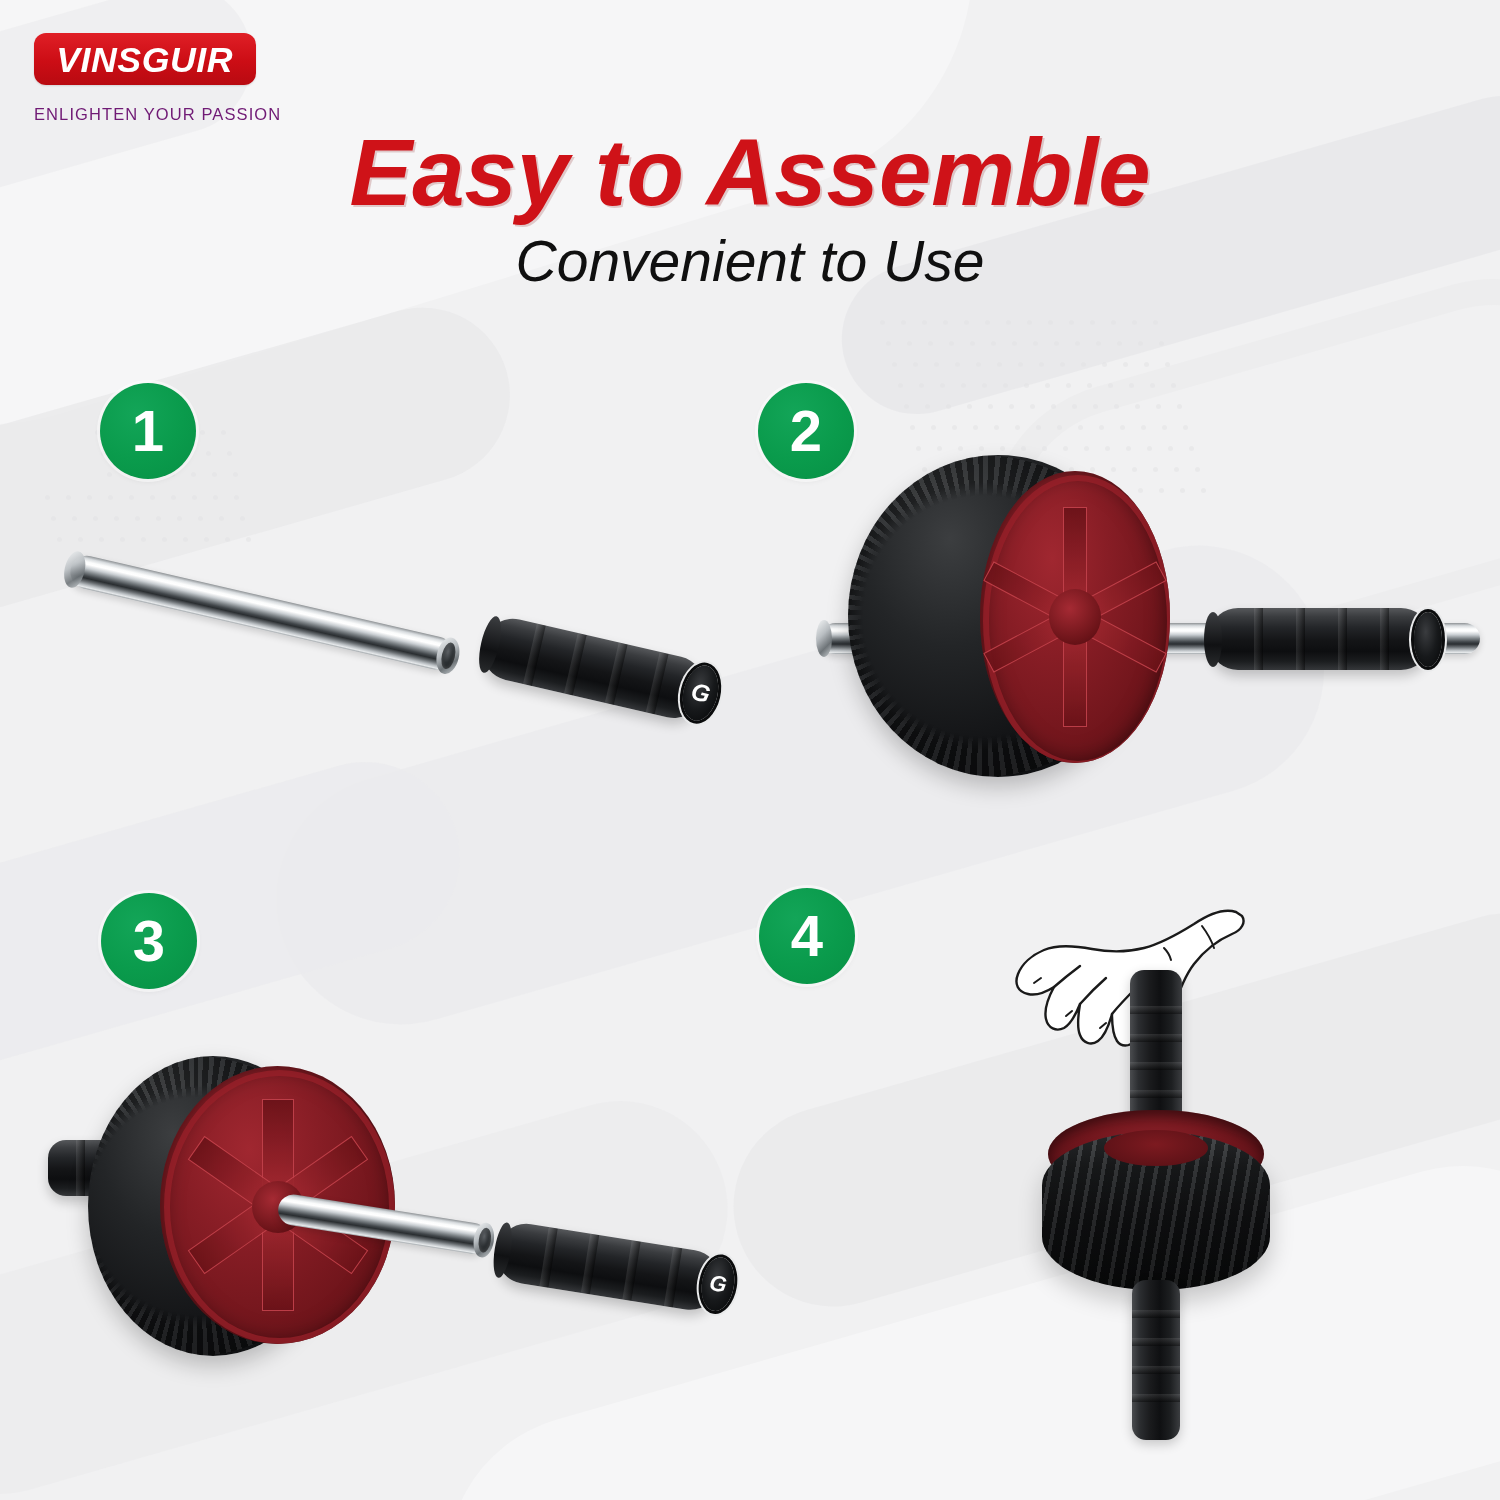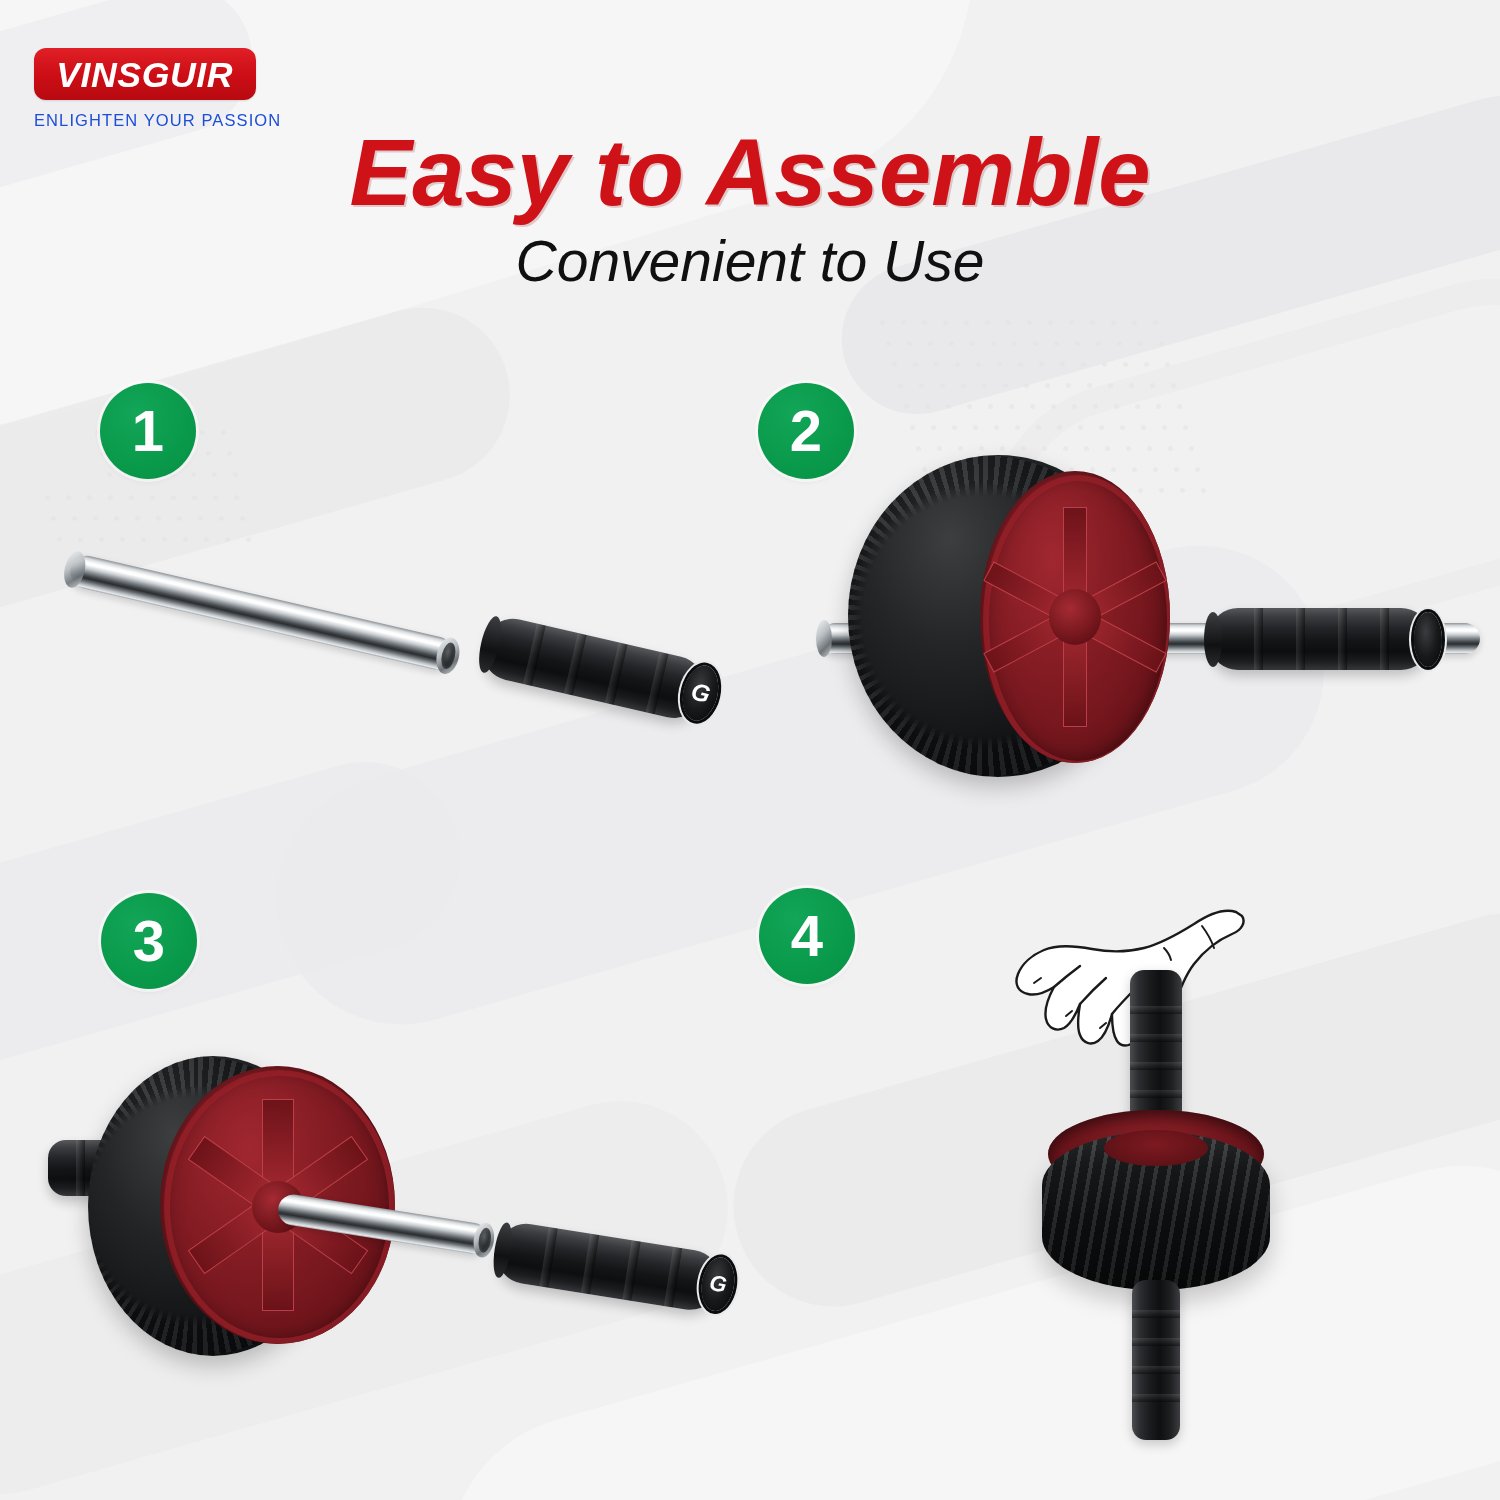--- a/index.html
+++ b/index.html
@@ -18,33 +18,33 @@
   .bg-pill.outline{background:transparent;border:26px solid #ededee;}
   .bg-soft{position:absolute;background:#ebebed;border-radius:999px;}
   .bg-wash{
     position:absolute;background:#f6f6f7;border-radius:999px;
   }
   .dotgrid{position:absolute;opacity:.55;}
   .dotgrid i{position:absolute;width:5px;height:5px;border-radius:50%;background:#e3e3e5;display:block;}
 
   
   #header{position:absolute;top:0;left:0;width:1500px;z-index:5;}
-  #logo-block{position:absolute;left:34px;top:48px;width:265px;}
+  #logo-block{position:absolute;left:34px;top:33px;width:265px;}
   #logo-badge{
     width:222px;height:52px;background:linear-gradient(180deg,#e01f26 0%,#cc0d15 55%,#b80a11 100%);
     border-radius:12px;display:flex;align-items:center;justify-content:center;
     box-shadow:0 1px 2px rgba(0,0,0,.12);
   }
   #logo-word{
     color:#fff;font-weight:bold;font-style:italic;font-size:35px;letter-spacing:.5px;
     font-family:"Liberation Sans","DejaVu Sans",sans-serif;line-height:1;
     transform:scaleX(1.02);
   }
   #logo-tagline{
-    margin-top:11px;color:#1d4ed8;font-size:16.5px;letter-spacing:1.1px;
+    margin-top:20px;color:#701a75;font-size:16.5px;letter-spacing:1.1px;
     font-family:"Liberation Sans","DejaVu Sans",sans-serif;white-space:nowrap;
   }
   #title-main{
     position:absolute;top:126px;left:0;width:1500px;text-align:center;
     color:#cf1218;font-size:94px;font-weight:bold;font-style:italic;line-height:1;
     text-shadow:2px 2px 0 rgba(120,0,0,.18);
   }
   #title-sub{
     position:absolute;top:233px;left:0;width:1500px;text-align:center;
     color:#101010;font-size:57px;font-style:italic;line-height:1;

